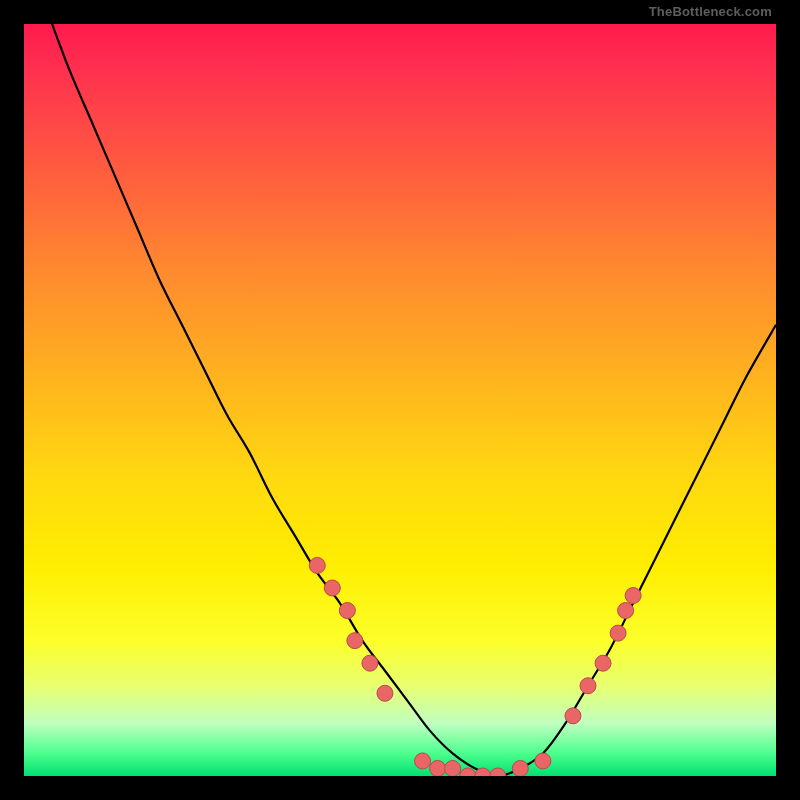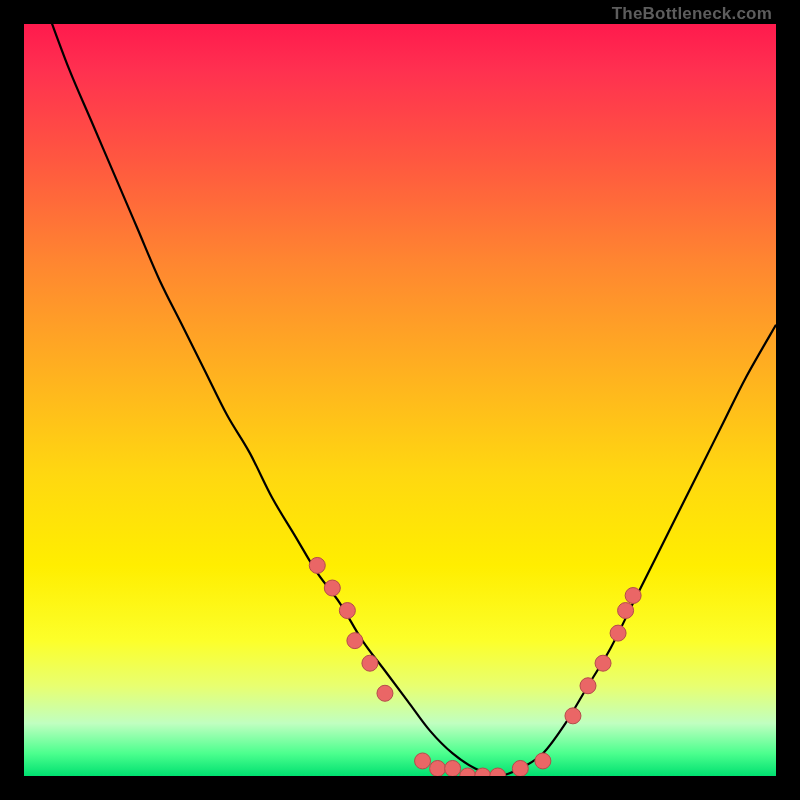--- a/index.html
+++ b/index.html
@@ -15,21 +15,21 @@
       #ffb020 46%,
       #ffd810 60%,
       #ffee00 72%,
       #fcff2a 82%,
       #e8ff70 88%,
       #c0ffc0 93%,
       #4cff8e 97%,
       #00e070 100%);
   }
   .watermark { position: absolute; right: 28px; top: 4px; color: #5d5d5d;
-    font-family: Arial, Helvetica, sans-serif; font-size: 17px; font-weight: 600;
+    font-family: Arial, Helvetica, sans-serif; font-size: 13px; font-weight: 600;
     letter-spacing: 0.2px; }
   .curve { position: absolute; left: 24px; top: 24px; width: 752px; height: 752px; }
   .pts { position: absolute; left: 24px; top: 24px; width: 752px; height: 752px; }
 </style>
 </head>
 <body>
 
 <div class="frame">
   <div class="plot-area">
     <div class="grad-bg"></div>

